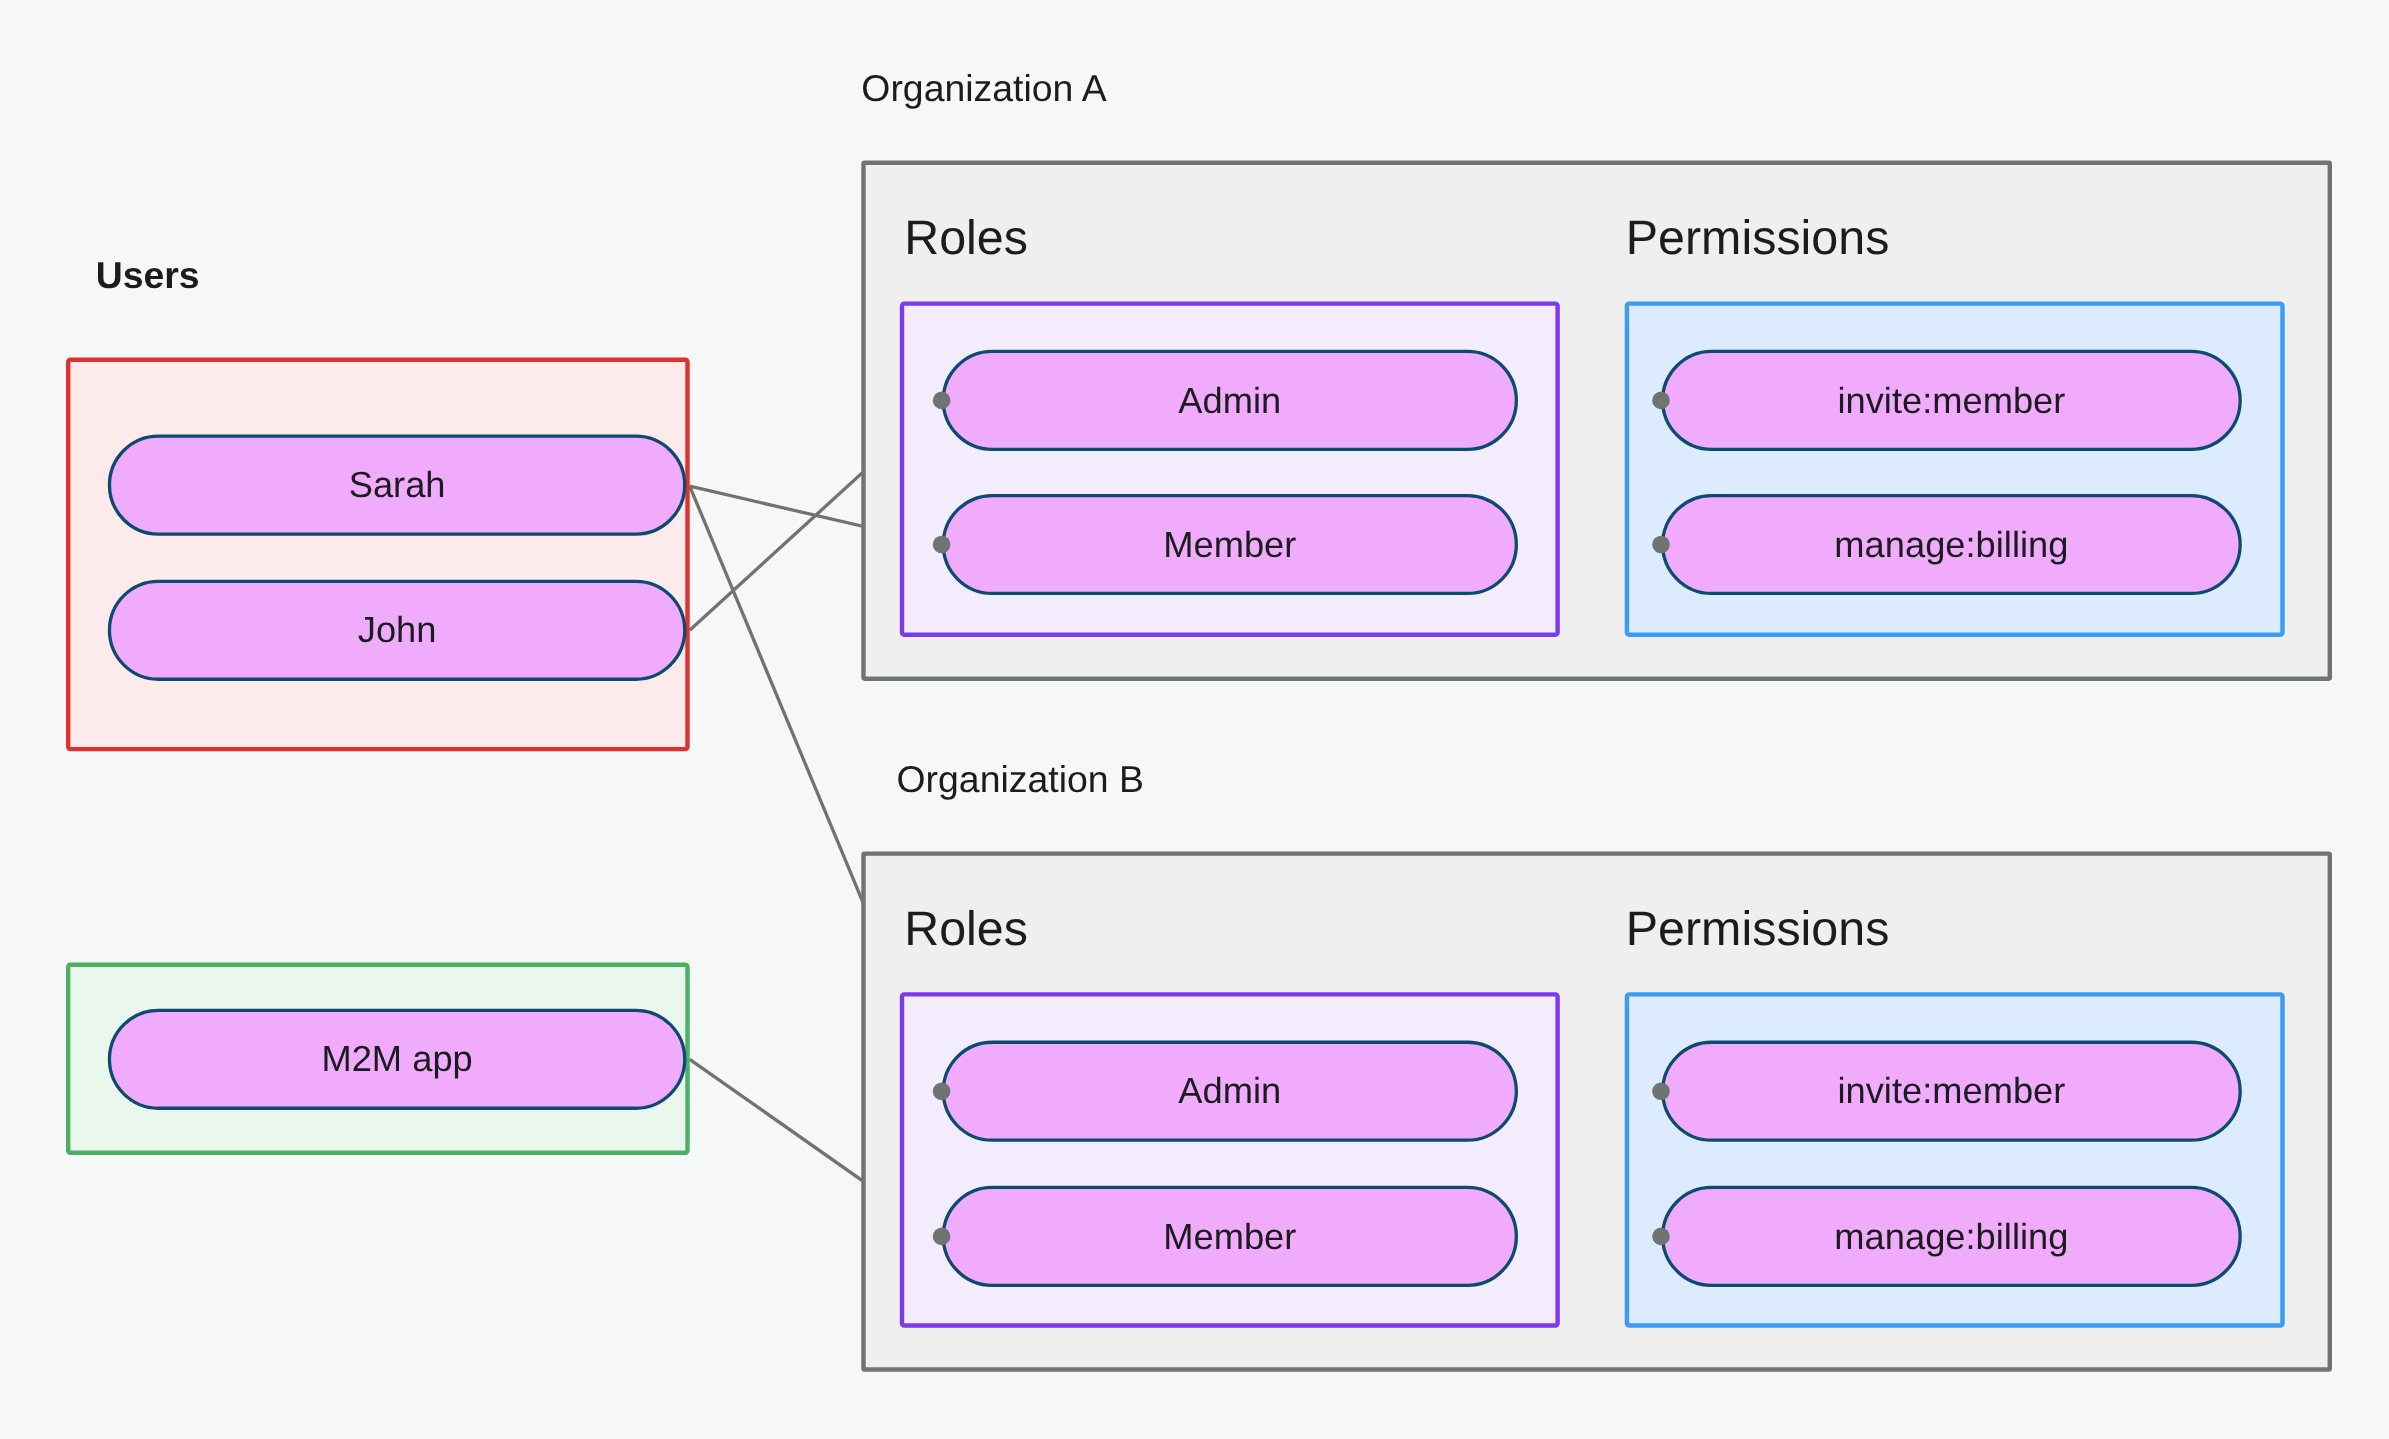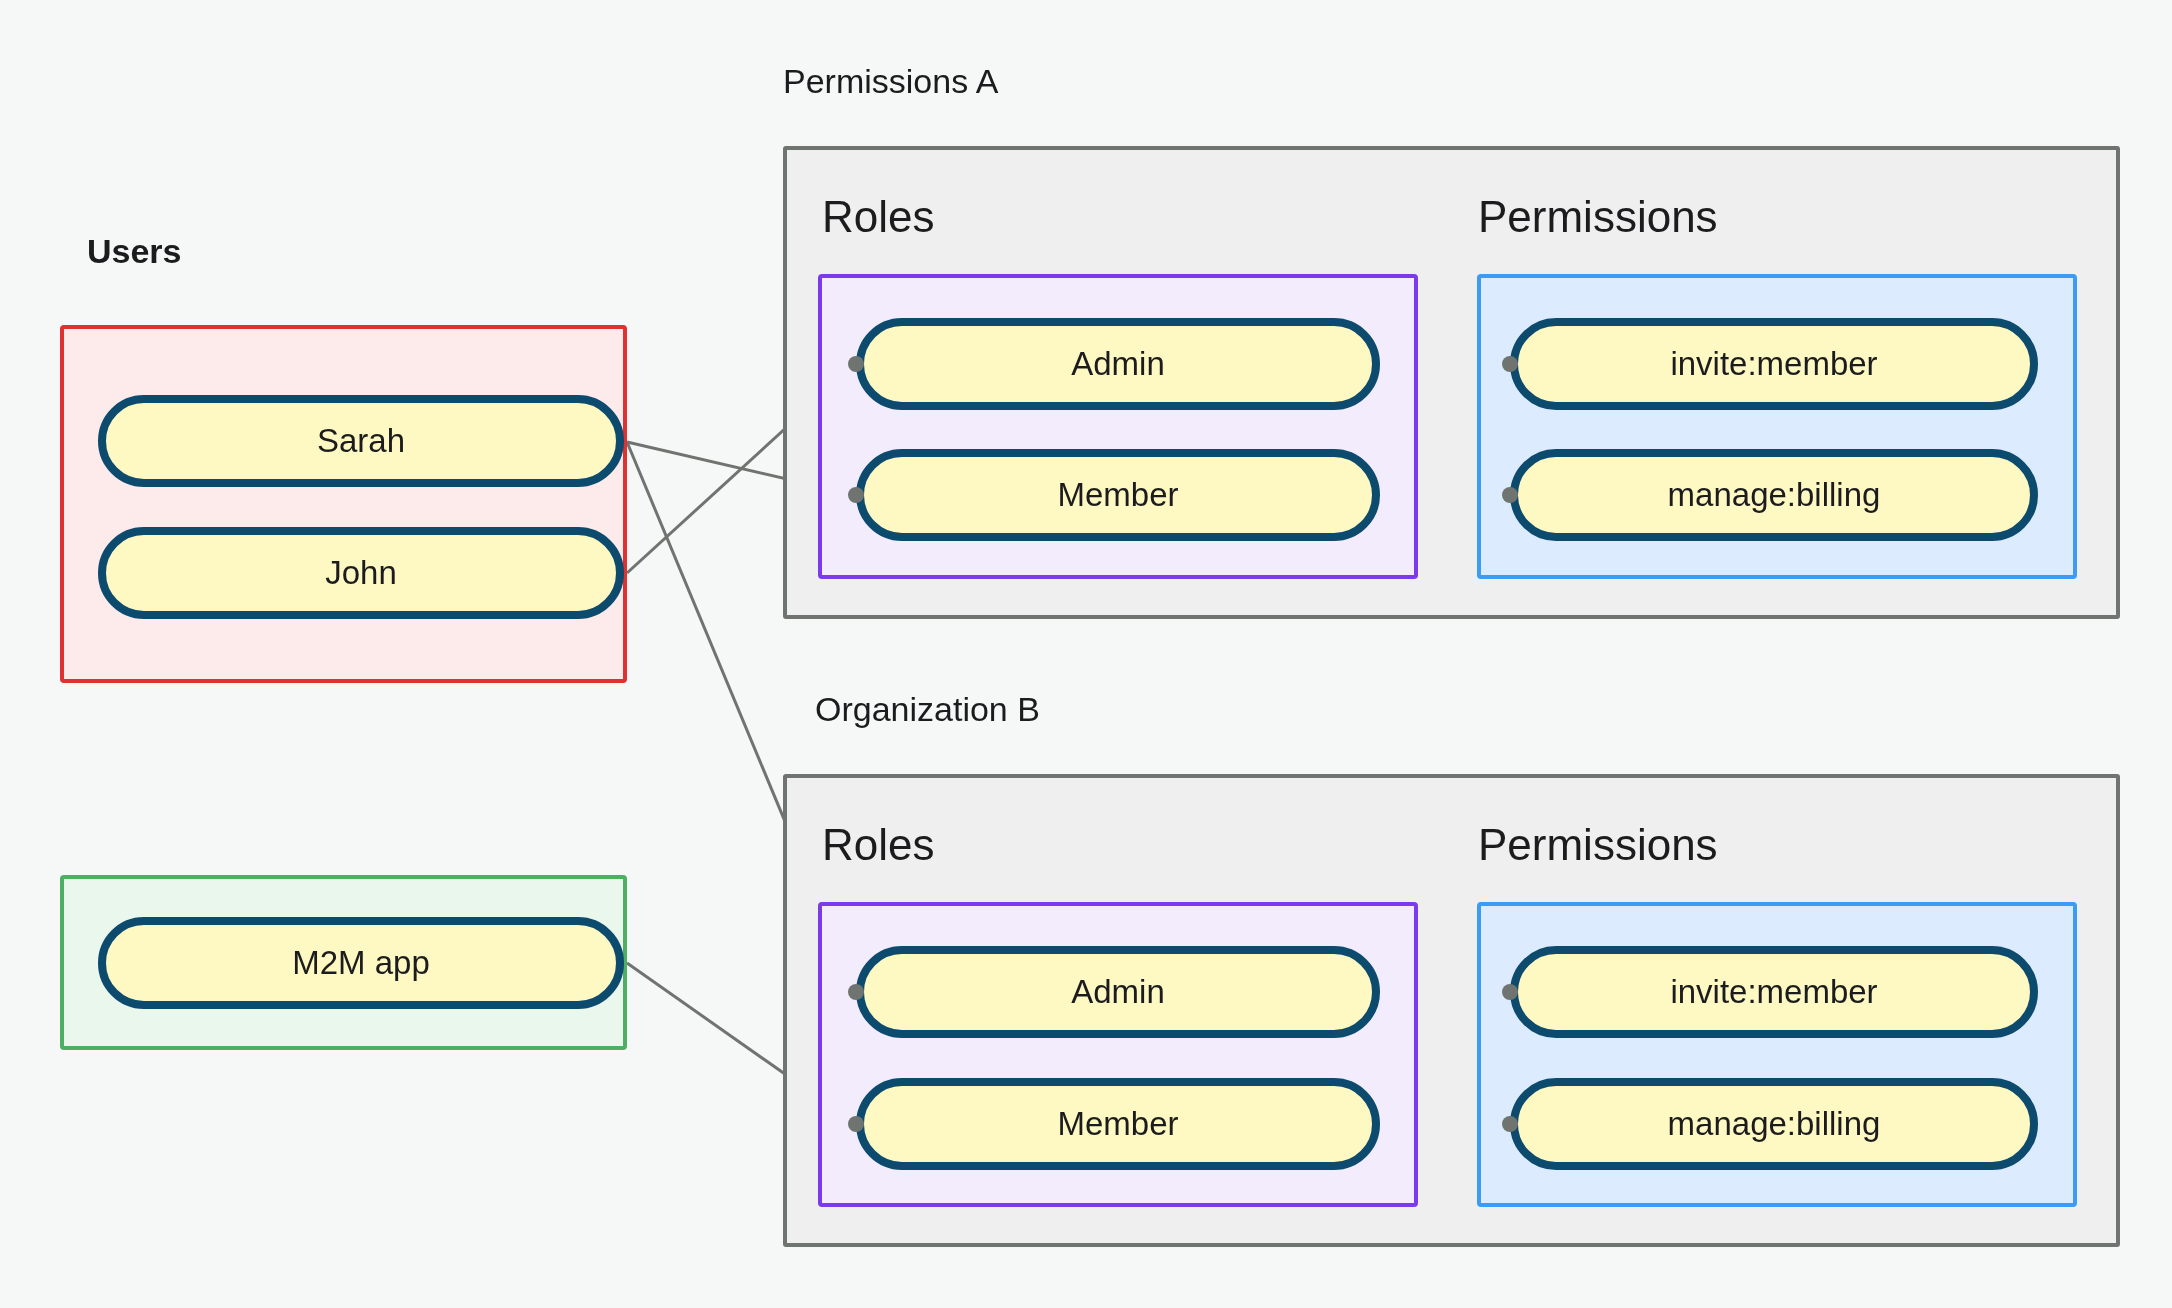--- a/index.html
+++ b/index.html
@@ -77,22 +77,22 @@
     border-radius: 4px;
   }
   .perms-box {
     background: #dcebfd;
     border: 4px solid #3b9bf5;
     border-radius: 4px;
   }
   .node {
     position: absolute;
     box-sizing: border-box;
-    background: #fef9c3;
-    border: 8px solid #0c4a6e;
+    background: #f0abfc;
+    border: 3px solid #0c4a6e;
     border-radius: 100px;
     display: flex;
     align-items: center;
     justify-content: center;
     font-size: 33px;
     color: #1c1c1e;
     z-index: 4;
     white-space: nowrap;
   }
   .dot {
@@ -140,21 +140,21 @@
 
   <div class="node" style="left:98px; top:527px; width:526px; height:92px;">John</div>
 
   <div class="node" style="left:98px; top:395px; width:526px; height:92px;">Sarah</div>
 
 
   <div class="container-box m2m-box" style="left:60px; top:875px; width:567px; height:175px;"></div>
 
   <div class="node" style="left:98px; top:917px; width:526px; height:92px;">M2M app</div>
 
-  <div class="org-title" style="left:783px; top:62px;">Permissions A</div>
+  <div class="org-title" style="left:783px; top:62px;">Organization A</div>
 
   <div class="container-box org-box" style="left:783px; top:146px; width:1337px; height:473px;"></div>
 
   <div class="sub-title" style="left:822px; top:192px;">Roles</div>
 
   <div class="sub-title" style="left:1478px; top:192px;">Permissions</div>
 
   <div class="container-box roles-box" style="left:818px; top:274px; width:600px; height:305px;"></div>
 
   <div class="container-box perms-box" style="left:1477px; top:274px; width:600px; height:305px;"></div>

